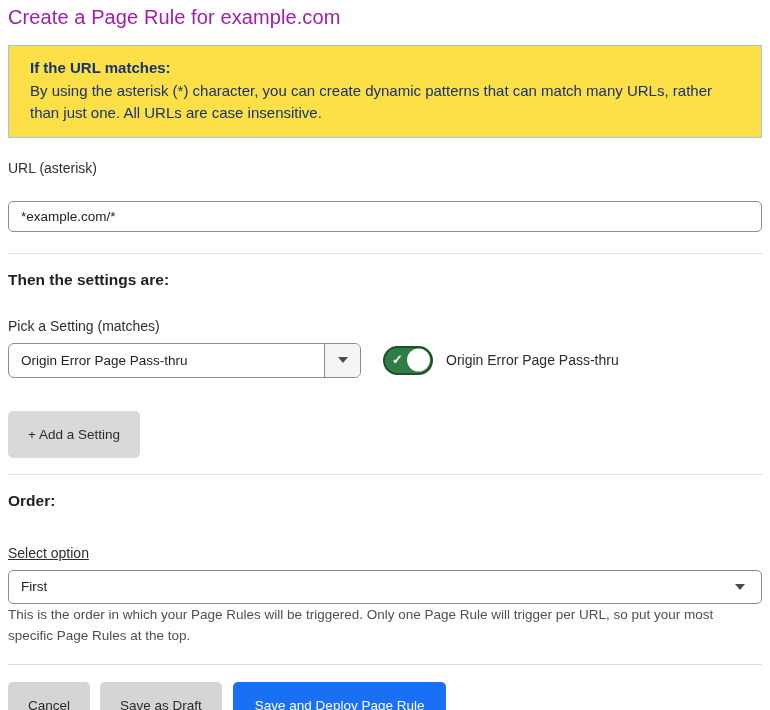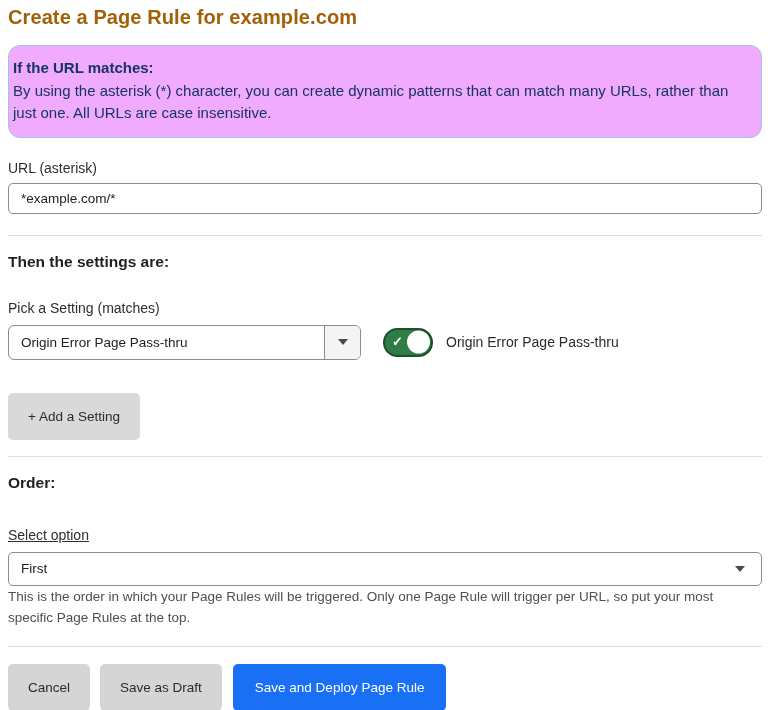--- a/index.html
+++ b/index.html
@@ -6,45 +6,45 @@
   html, body { background: #ffffff; }
   body {
     width: 770px; height: 710px;
     font-family: "Liberation Sans", sans-serif;
     color: #2b2b2b;
     overflow: hidden;
   }
   .container { padding: 6px 8px 10px 8px; }
 
   h1.page-title {
-    font-size: 20px; font-weight: bold; color: #a16207;
+    font-size: 20px; font-weight: normal; color: #a21caf;
     letter-spacing: 0.1px;
   }
 
   
   .info-box {
     margin-top: 16px;
-    background: #f0abfc;
+    background: #fde047;
     border: 1px solid #9fc3e8;
-    border-radius: 12px;
-    padding: 11px 16px 12px 4px;
+    border-radius: 0;
+    padding: 11px 16px 12px 21px;
     color: #16336b;
     font-size: 15px;
     line-height: 1.5;
   }
   .info-box .info-heading { font-weight: bold; color: #16336b; }
   .info-box a.info-link {
     color: #2c5fd0; text-decoration: underline; cursor: pointer;
   }
   .info-box .link-suffix { color: #16336b; }
 
   .field-label { margin-top: 22px; font-size: 14px; color: #2e2e2e; }
 
   .text-input {
-    margin-top: 7px;
+    margin-top: 25px;
     width: 100%; height: 31px;
     border: 1px solid #8c8c8c;
     border-radius: 5px;
     padding: 0 12px;
     font-size: 13.5px;
     font-family: "Liberation Sans", sans-serif;
     color: #222;
     background: #fff;
     outline: none;
   }

